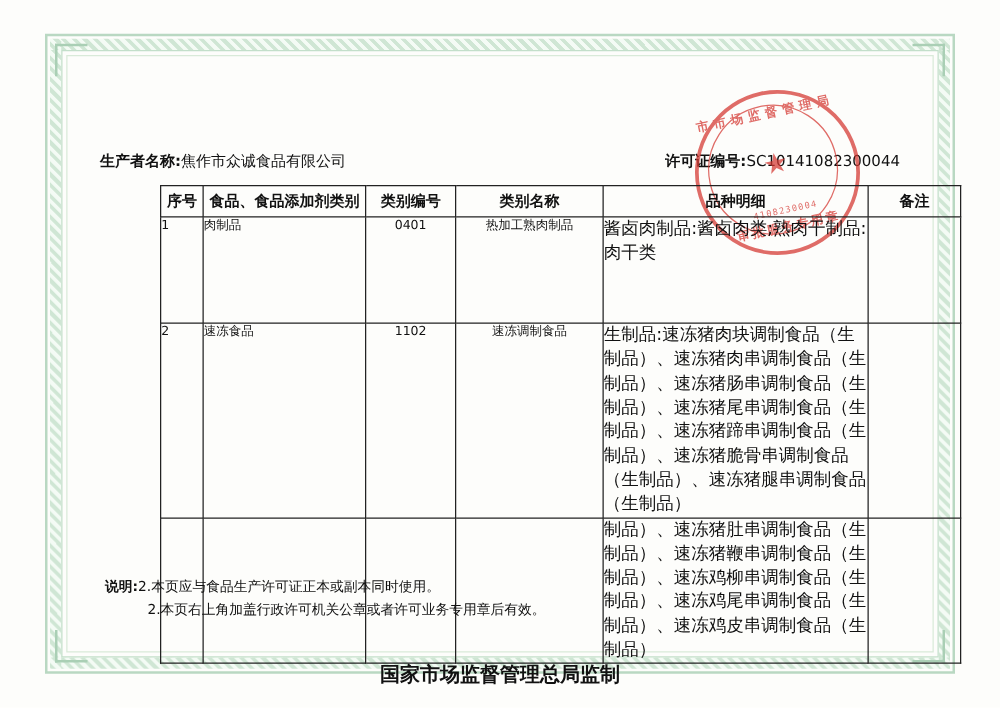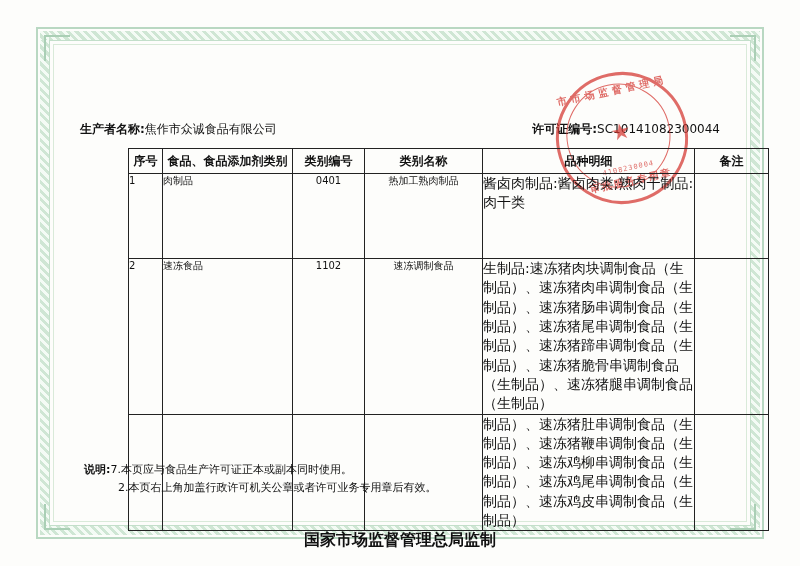--- a/index.html
+++ b/index.html
@@ -351,20 +351,20 @@
         <td class="cell-left">
           <span class="detail-text">制品）、速冻猪肚串调制食品（生制品）、速冻猪鞭串调制食品（生制品）、速冻鸡柳串调制食品（生制品）、速冻鸡尾串调制食品（生制品）、速冻鸡皮串调制食品（生制品）</span>
         </td>
         <td class="cell-left"></td>
       </tr>
     </tbody>
   </table>
 
   <div class="notes">
     <div>
-      <span class="n-label">说明:</span><span>7.本页应与食品生产许可证正本或副本同时使用。</span>
+      <span class="n-label">说明:</span><span>2.本页应与食品生产许可证正本或副本同时使用。</span>
     </div>
     <div class="n-line2">2.本页右上角加盖行政许可机关公章或者许可业务专用章后有效。</div>
   </div>
 
   <div class="footer">国家市场监督管理总局监制</div>
 
 </div>
 
 </body></html>

